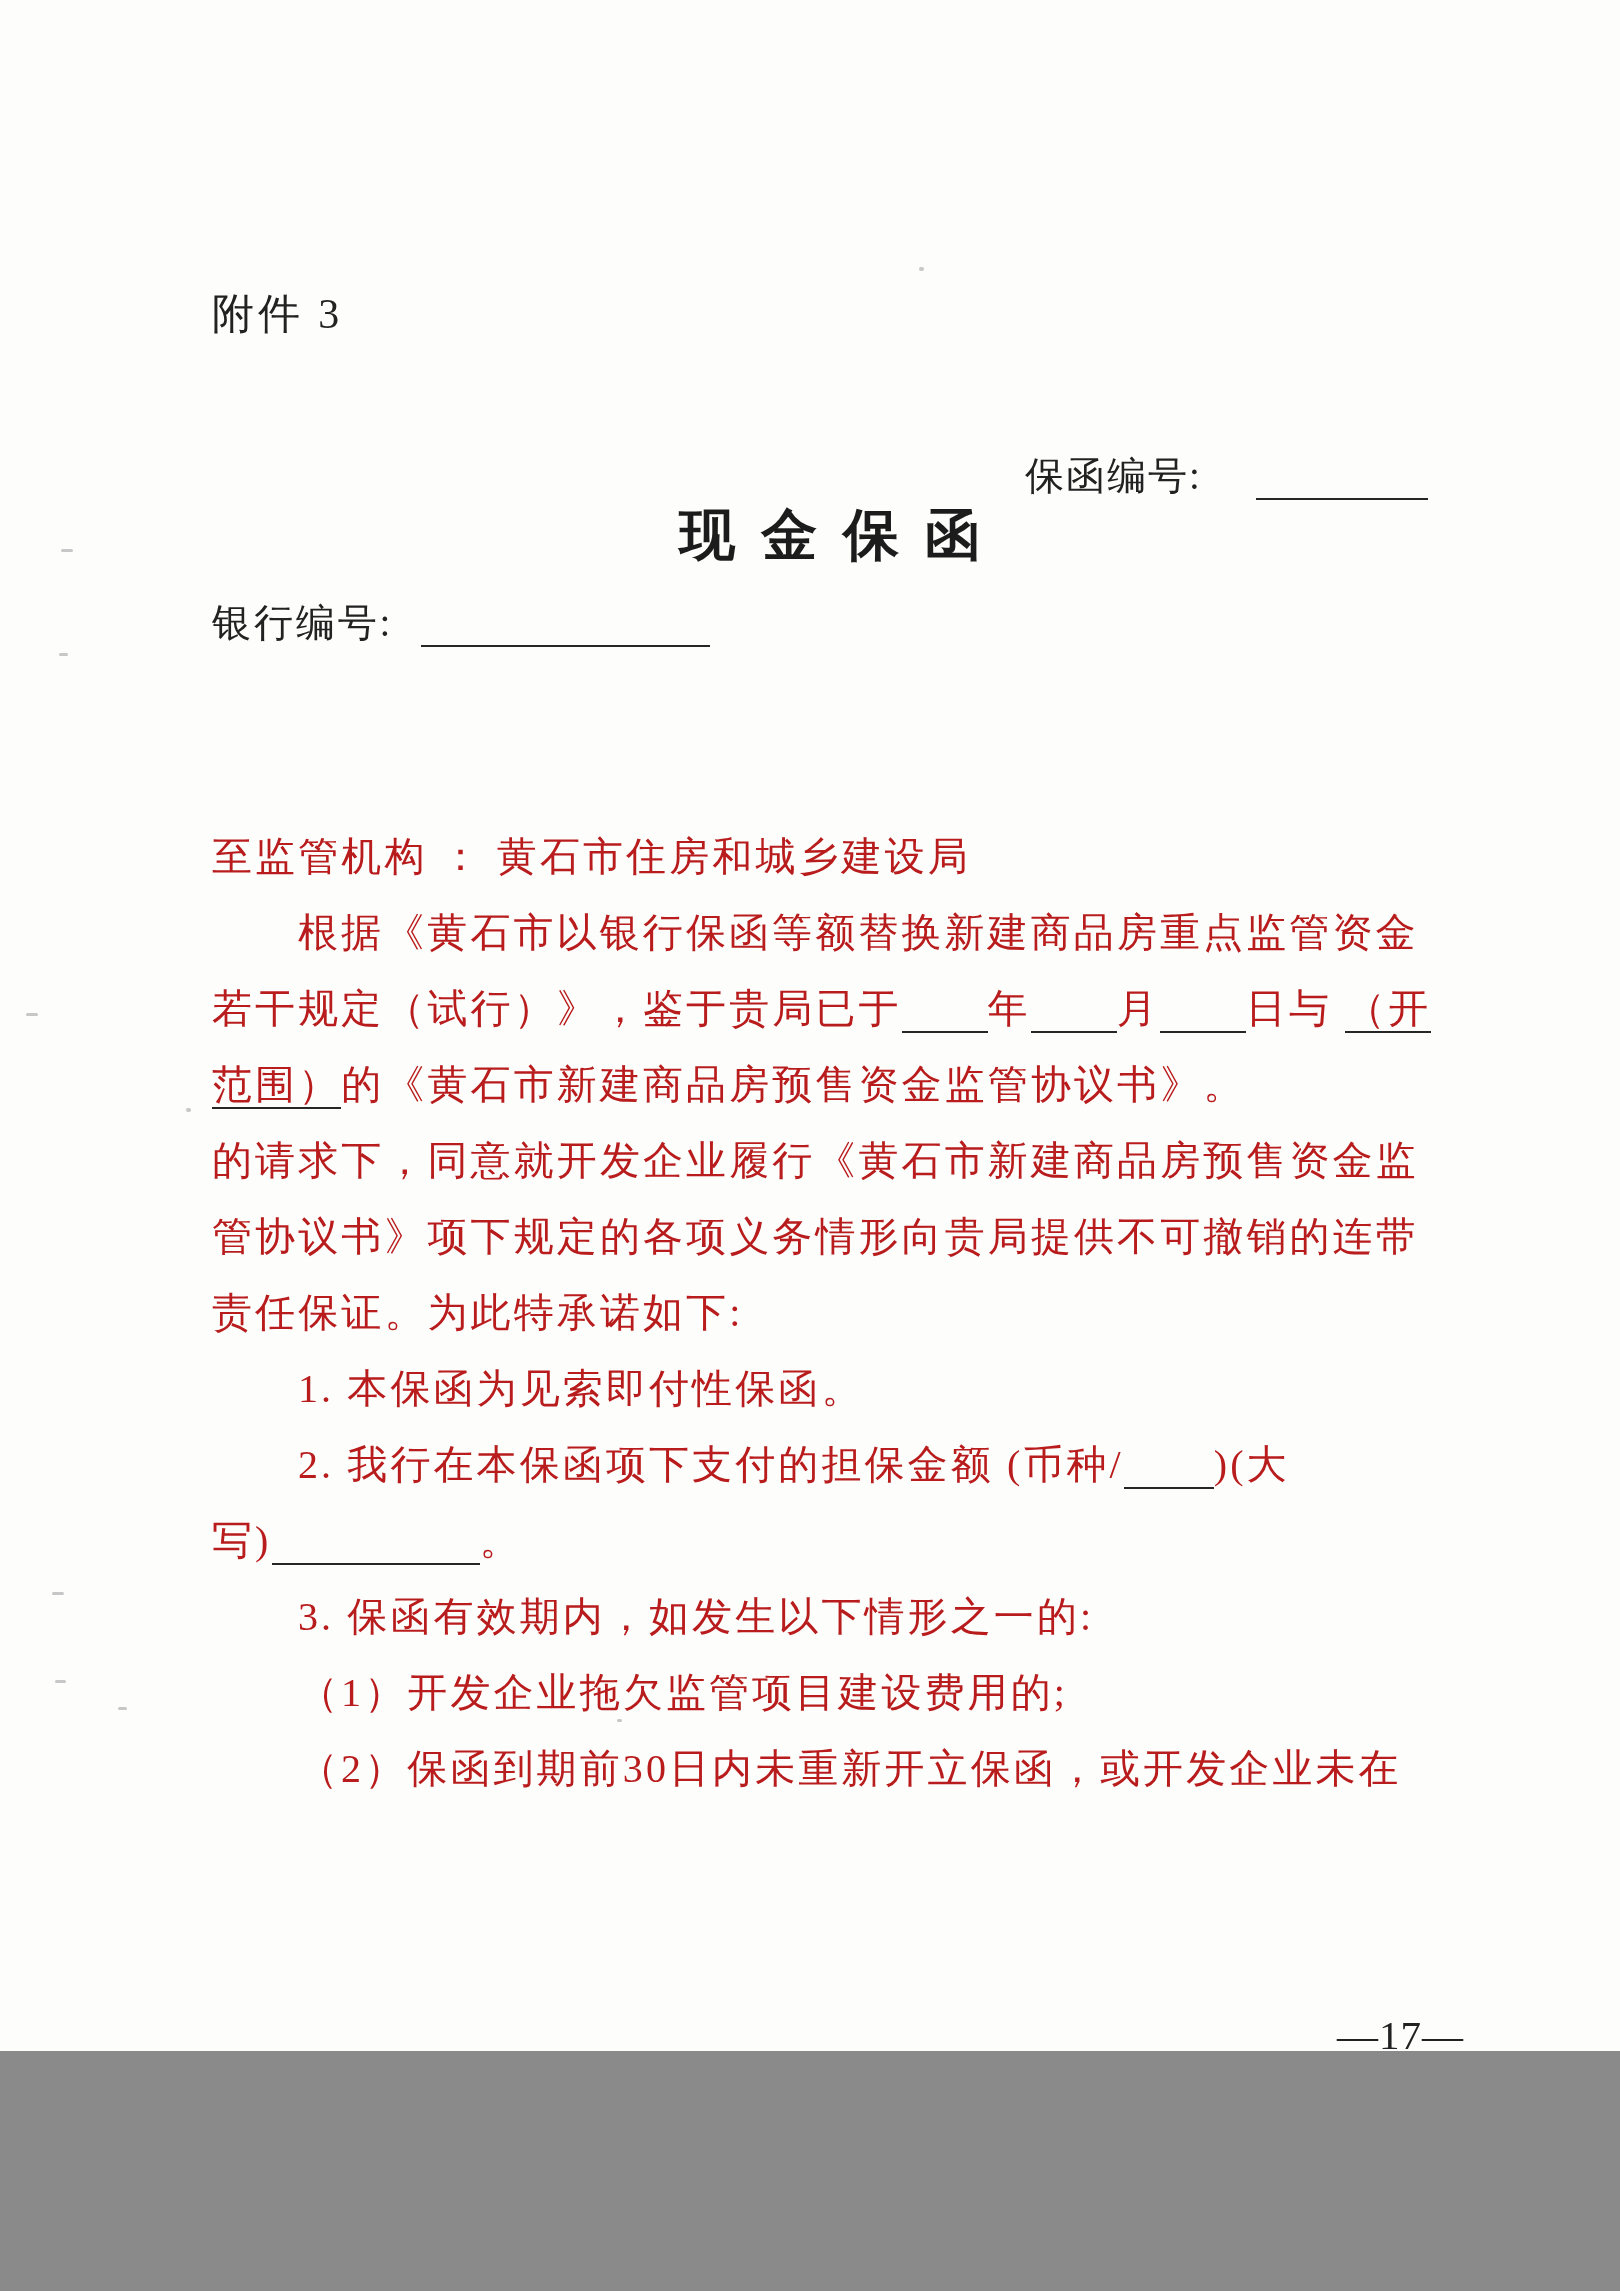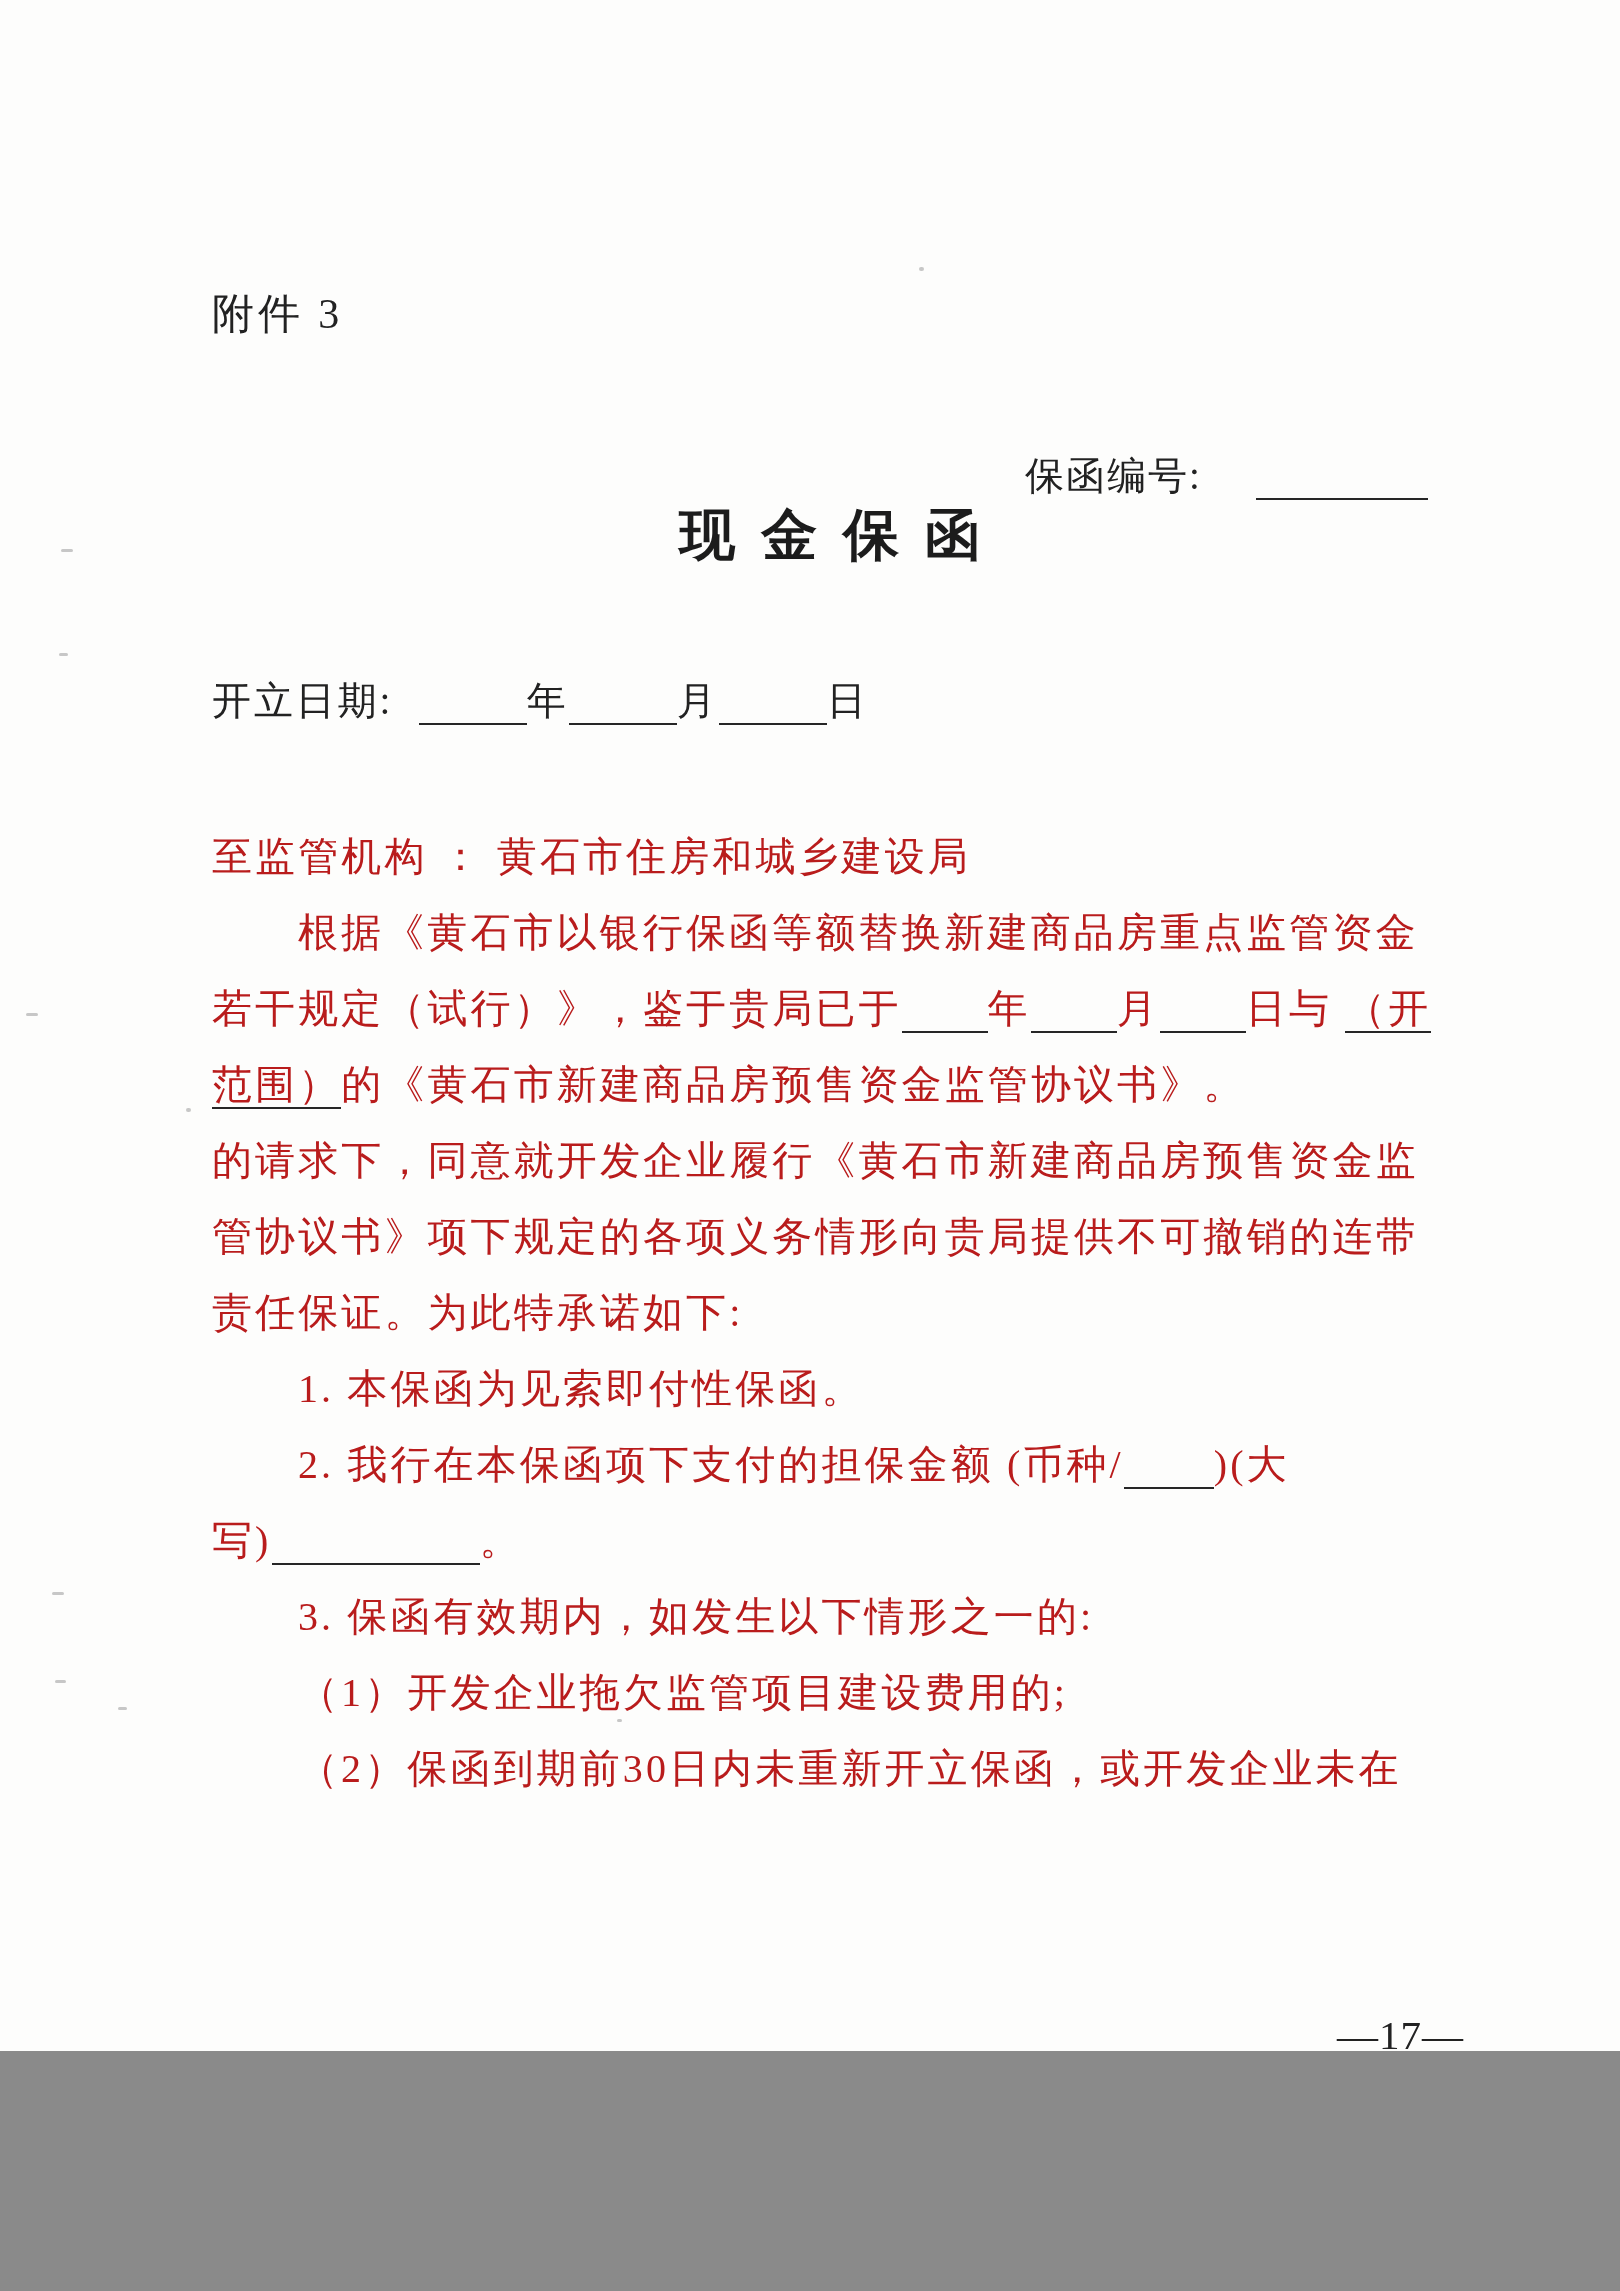--- a/index.html
+++ b/index.html
@@ -56,24 +56,24 @@
   <div class="speck" style="left:617px;top:1719px;width:4.9px;height:2.9px;"></div>
 
   <div class="abs attachment">附件 3</div>
 
   <div class="abs gno-row">
     <span>保函编号:</span><span class="blank" style="width:172px;margin-left:54px;"></span>
   </div>
 
   <h1 class="abs title">现 金 保 函</h1>
 
+  <div class="abs bank-row">
+    <span>银行编号:</span><span class="blank" style="width:289px;margin-left:27.4px;"></span>
+  </div>
 
-  <div class="abs date-row">
-    <span>开立日期:</span><span class="blank w110" style="margin-left:25.5px;"></span><span>年</span><span class="blank w110"></span><span>月</span><span class="blank w110"></span><span>日</span>
-  </div>
 
   <div class="abs body">
 
     <div class="bl"><span>至监管机构 ： 黄石市住房和城乡建设局</span></div>
 
     <div class="bl ind"><span>根据《黄石市以银行保函等额替换新建商品房重点监管资金</span></div>
 
     <div class="bl"><span>若干规定（试行）》，鉴于贵局已于</span><span class="blank w88"></span><span>年</span><span class="blank w88"></span><span>月</span><span class="blank w88"></span><span>日与</span> <span class="u">（开</span></div>
 
 

